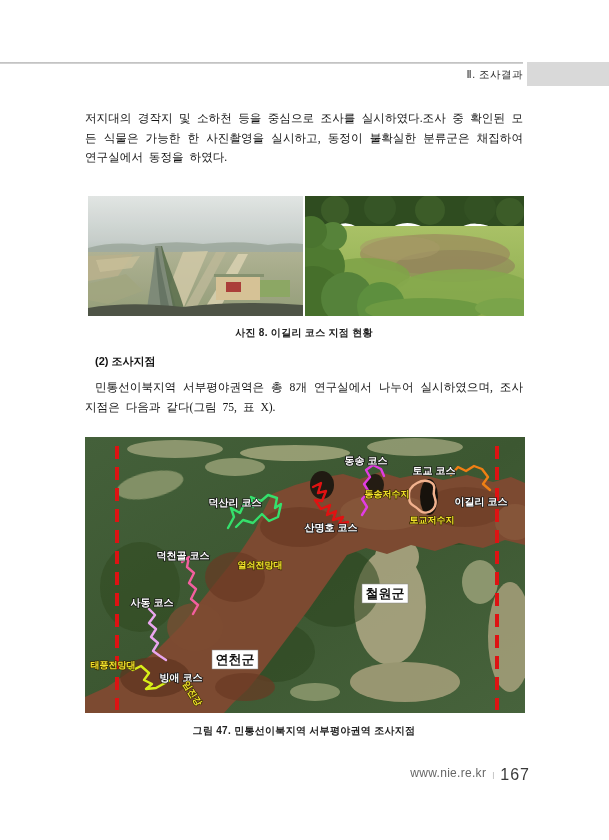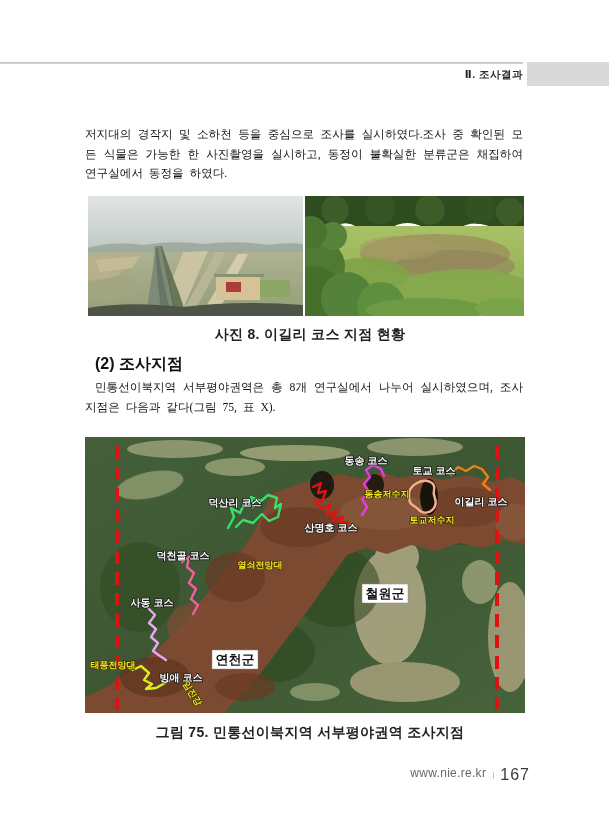--- a/index.html
+++ b/index.html
@@ -8,39 +8,39 @@
     font-family:"Liberation Serif","DejaVu Serif",serif;color:#1b1b1b;
     overflow:hidden;
   }
   .abs{position:absolute;}
 
   
   .header-rule{left:0;top:62px;width:523px;height:2px;
     background:linear-gradient(#bdbdbd,#d8d8d8);}
   .header-title{top:68px;left:0;width:523px;text-align:right;
     font-family:"Liberation Sans","DejaVu Sans",sans-serif;
-    font-size:10.5px;font-weight:bold;color:#2a2a2a;letter-spacing:.5px;}
+    font-size:10.5px;font-weight:normal;color:#2a2a2a;letter-spacing:.5px;}
   .header-tab{left:527px;top:62px;width:82px;height:24px;background:#d9d9d9;}
 
   
   .para{left:85px;width:438px;font-size:11.6px;line-height:19.6px;
     text-align:justify;word-spacing:3px;color:#141414;}
-  .para1{top:109px;margin-top:16px;}
+  .para1{top:109px;}
   .para2{top:378px;text-indent:10px;}
   .section-heading{left:95px;top:354px;
     font-family:"Liberation Sans","DejaVu Sans",sans-serif;
-    font-size:16px;font-weight:bold;color:#111;}
+    font-size:11px;font-weight:bold;color:#111;}
 
   
   .photo{top:196px;height:120px;overflow:hidden;}
   .photo-left{left:88px;width:215px;}
   .photo-right{left:305px;width:219px;}
-  .caption{left:91px;width:438px;text-align:center;
+  .caption{left:85px;width:438px;text-align:center;
     font-family:"Liberation Sans","DejaVu Sans",sans-serif;
-    font-size:14px;font-weight:bold;color:#222;letter-spacing:.3px;}
+    font-size:10px;font-weight:bold;color:#222;letter-spacing:.3px;}
   .caption-photo{top:326px;}
   .caption-figure{top:724px;}
 
   
   .map-wrap{left:85px;top:437px;width:440px;height:276px;}
   svg text.course{font-family:"Liberation Sans","DejaVu Sans",sans-serif;
     font-size:10px;font-weight:bold;fill:#ffffff;
     paint-order:stroke;stroke:#1a1a1a;stroke-width:1.6px;}
   svg text.landmark{font-family:"Liberation Sans","DejaVu Sans",sans-serif;
     font-size:9px;font-weight:bold;fill:#f2e32b;
@@ -221,17 +221,17 @@
       <rect x="277" y="147" width="46" height="19" fill="#ffffff" stroke="#888" stroke-width="0.5"></rect>
       <text class="region" x="300" y="161" text-anchor="middle">철원군</text>
     </g>
     <g>
       <rect x="127" y="213" width="46" height="19" fill="#ffffff" stroke="#888" stroke-width="0.5"></rect>
       <text class="region" x="150" y="227" text-anchor="middle">연천군</text>
     </g>
   </svg>
 </div>
 
-<div class="abs caption caption-figure">그림 75. 민통선이북지역 서부평야권역 조사지점</div>
+<div class="abs caption caption-figure">그림 47. 민통선이북지역 서부평야권역 조사지점</div>
 
 <div class="abs footer">
   <span class="site">www.nie.re.kr</span><span class="div">|</span><span class="pagenum">167</span>
 </div>
 
 </body></html>

